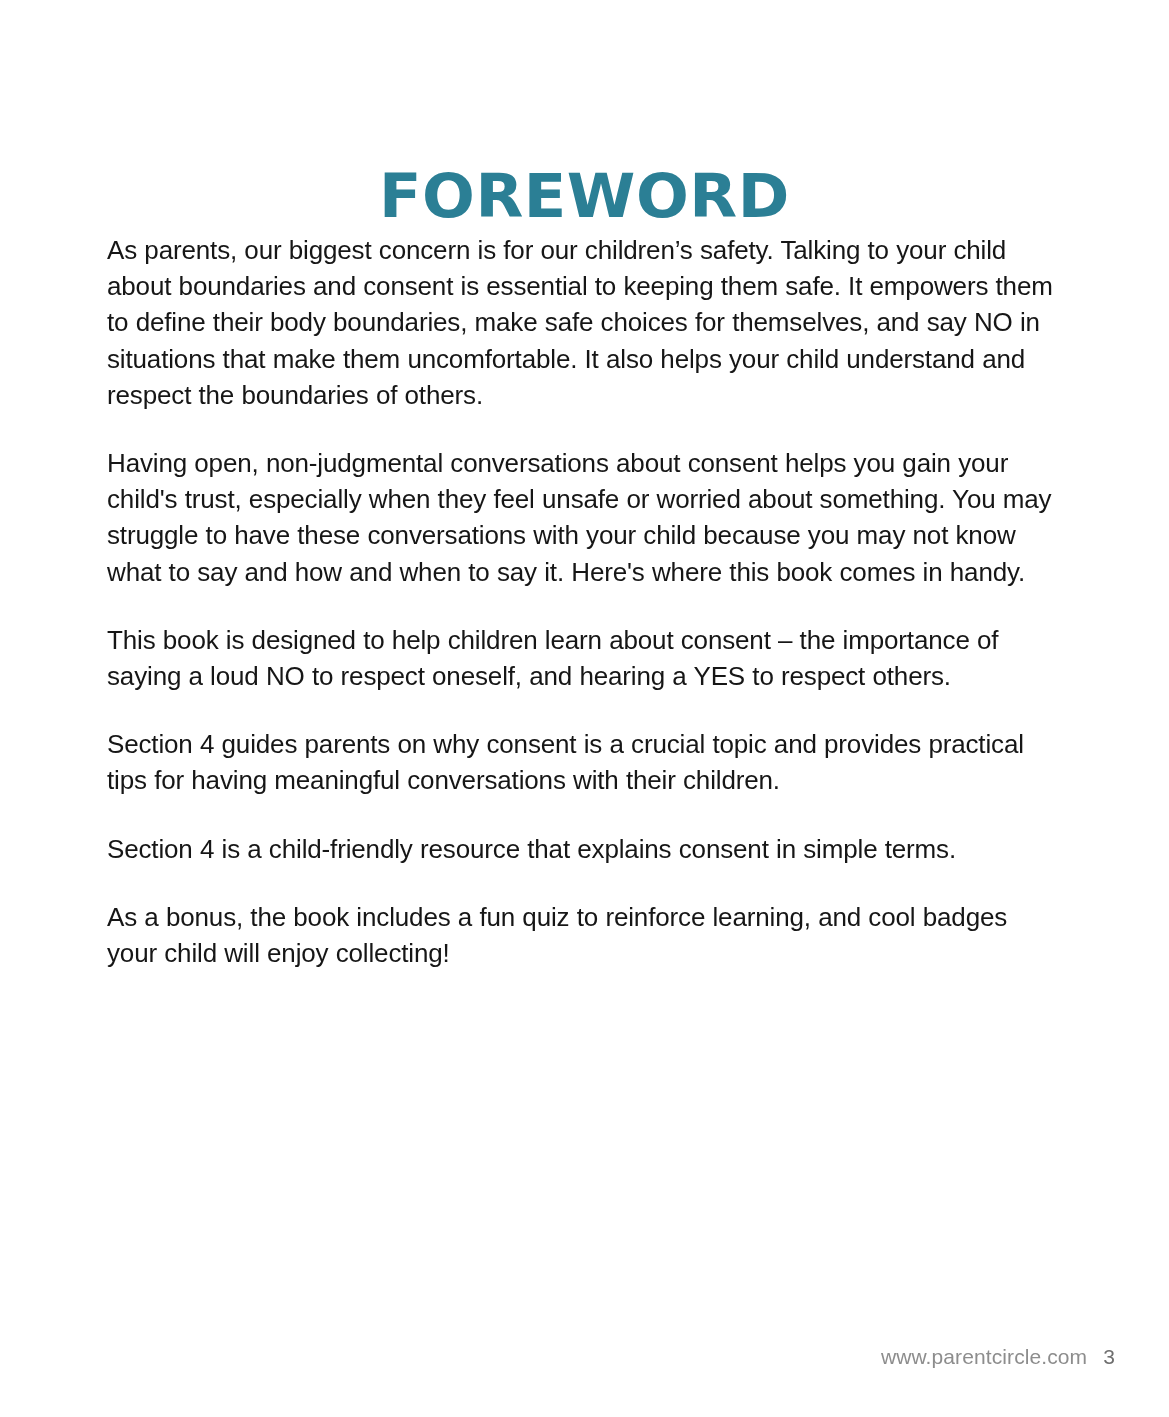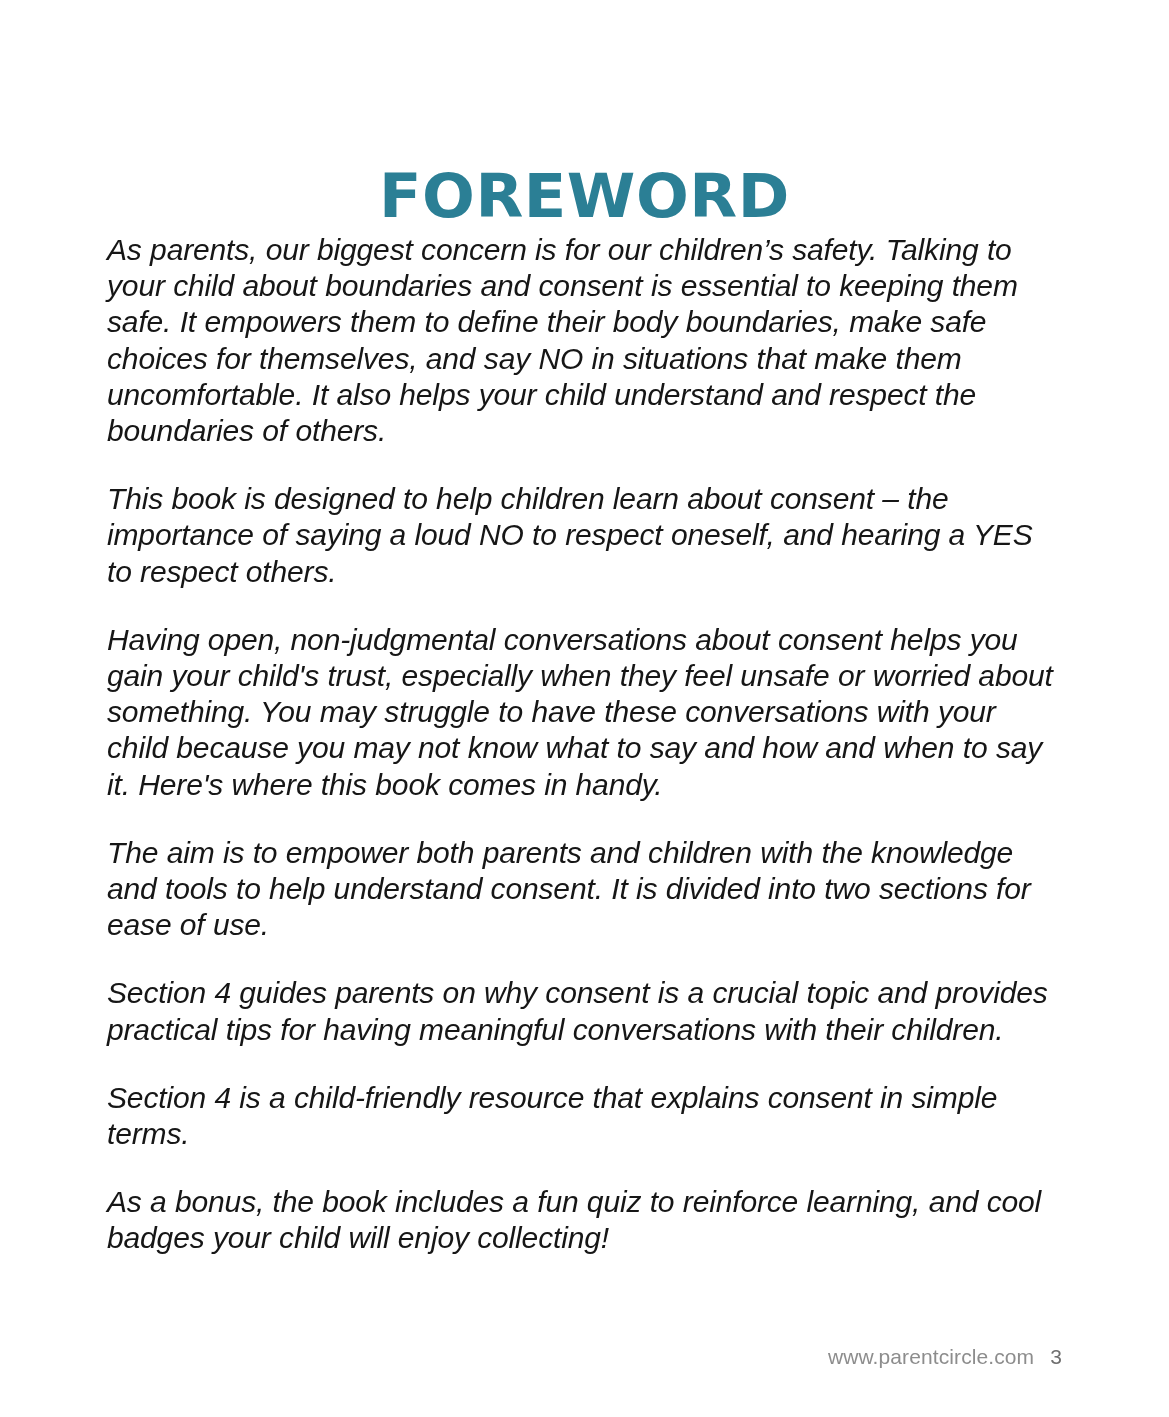--- a/index.html
+++ b/index.html
@@ -46,40 +46,39 @@
 
   
   .body-block {
     position: absolute;
     top: 232px;
     left: 107px;
     width: 948px;
   }
   .para {
     font-family: "Liberation Sans", sans-serif;
-    font-size: 30px;
+    font-size: 26px;
     line-height: 36.2px;
     color: #161616;
     letter-spacing: -0.15px;
     margin: 0 0 32px 0;
     text-align: left;
     word-spacing: 0.2px;
-    font-style: italic;
   }
   .para:last-child {
     margin-bottom: 16px;
   }
 
   
   .footer {
     position: absolute;
     left: 0;
     top: 1344px;
     width: 1169px;
-    padding-right: 107px;
+    padding-right: 54px;
     box-sizing: border-box;
     text-align: right;
     font-family: "Liberation Sans", sans-serif;
     font-size: 21px;
     line-height: 26px;
     color: #888888;
     letter-spacing: 0.1px;
     white-space: nowrap;
   }
   .footer .site {
@@ -94,23 +93,22 @@
 <body>
 
 <div class="page">
 
   <div class="title-wrap">
     <h1 class="doc-title">FOREWORD</h1>
   </div>
 
   <div class="body-block">
     <p class="para">As parents, our biggest concern is for our children’s safety. Talking to your child about boundaries and consent is essential to keeping them safe. It empowers them to define their body boundaries, make safe choices for themselves, and say NO in situations that make them uncomfortable. It also helps your child understand and respect the boundaries of others.</p>
+    <p class="para">Having open, non-judgmental conversations about consent helps you gain your child's trust, especially when they feel unsafe or worried about something. You may struggle to have these conversations with your child because you may not know what to say and how and when to say it. Here's where this book comes in handy.</p>
     <p class="para">This book is designed to help children learn about consent – the importance of saying a loud NO to respect oneself, and hearing a YES to respect others.</p>
-    <p class="para">Having open, non-judgmental conversations about consent helps you gain your child's trust, especially when they feel unsafe or worried about something. You may struggle to have these conversations with your child because you may not know what to say and how and when to say it. Here's where this book comes in handy.</p>
-    <p class="para">The aim is to empower both parents and children with the knowledge and tools to help understand consent. It is divided into two sections for ease of use.</p>
     <p class="para">Section 4 guides parents on why consent is a crucial topic and provides practical tips for having meaningful conversations with their children.</p>
     <p class="para">Section 4 is a child-friendly resource that explains consent in simple terms.</p>
     <p class="para">As a bonus, the book includes a fun quiz to reinforce learning, and cool badges your child will enjoy collecting!</p>
   </div>
 
   <div class="footer">
     <span class="site">www.parentcircle.com</span><span class="pageno">3</span>
   </div>
 
 </div>

